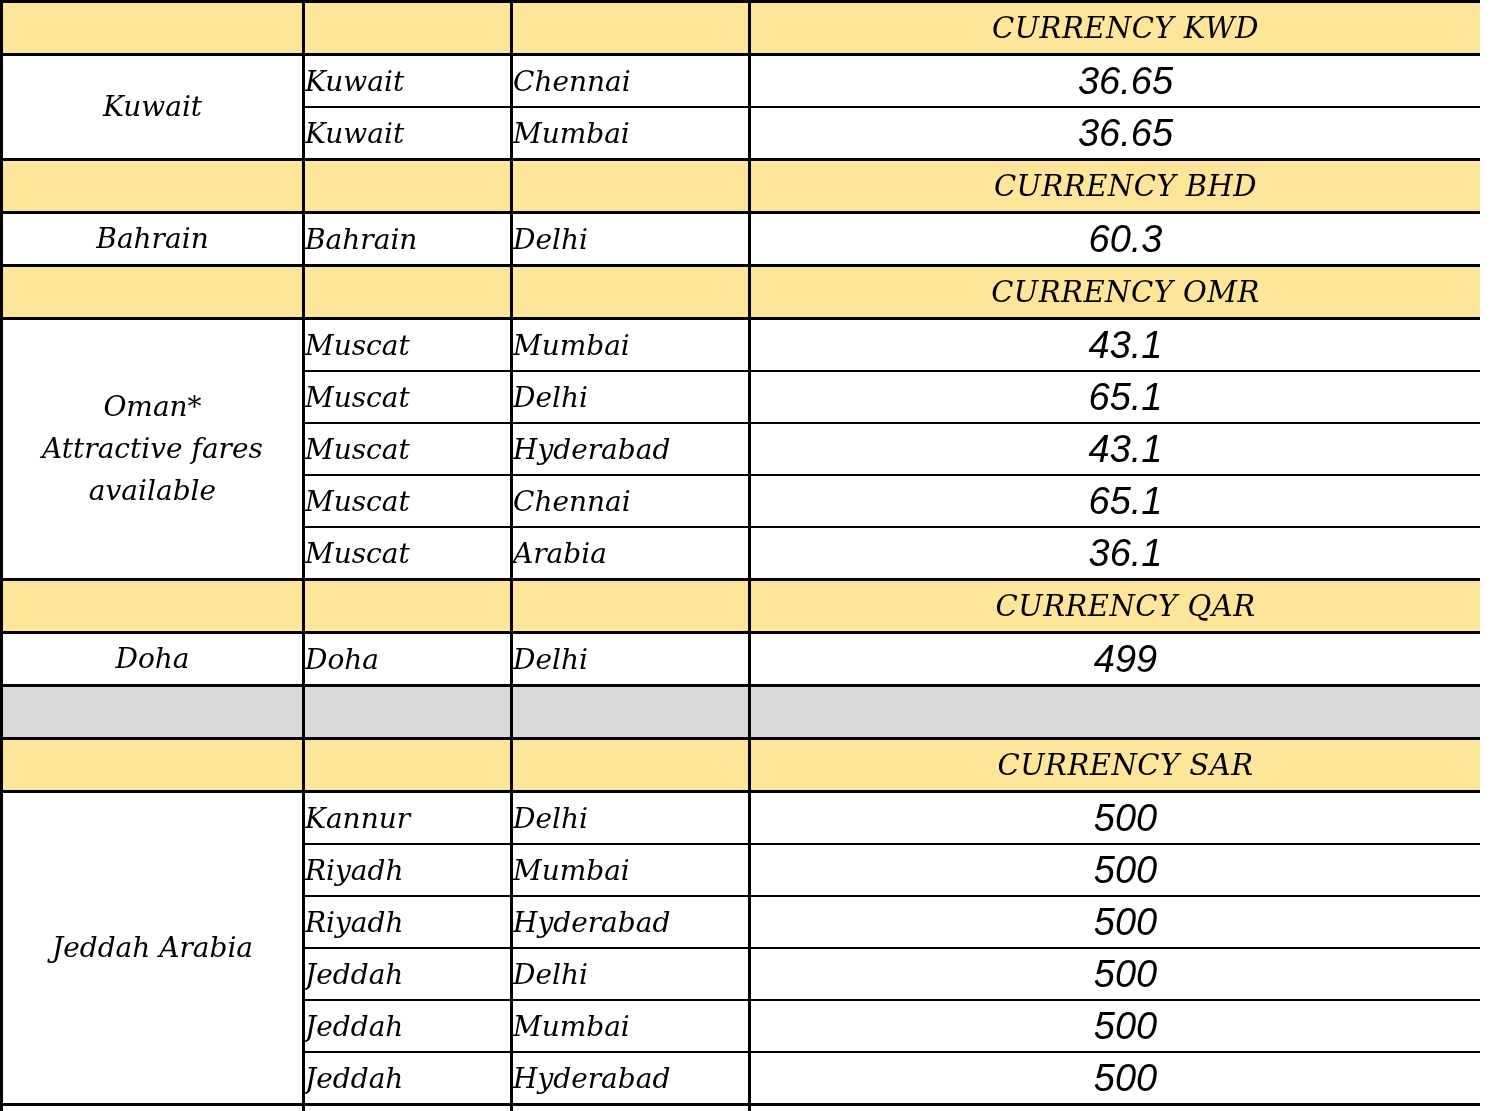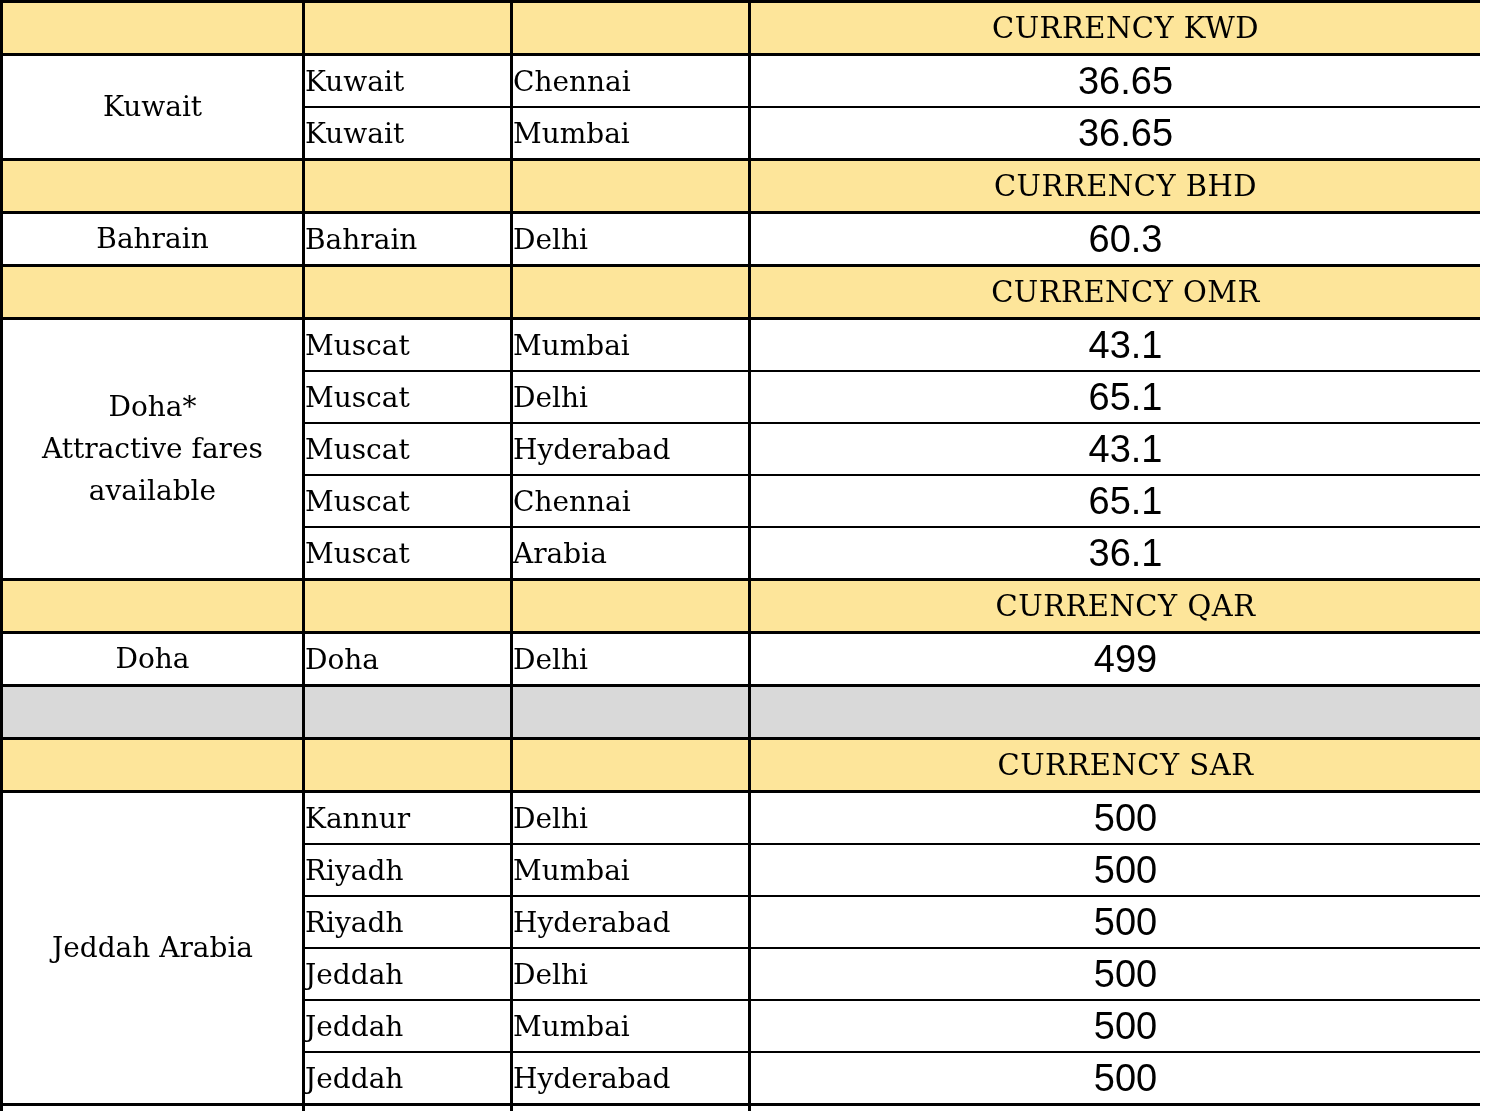--- a/index.html
+++ b/index.html
@@ -3,21 +3,21 @@
 <meta charset="utf-8">
 <style>
   :root{
     --header-bg:#FDE59A;
     --spacer-bg:#D9D9D9;
     --border-color:#000000;
     --cell-bg:#FFFFFF;
     --text-color:#000000;
   }
   html,body{margin:0;padding:0;background:#fff;}
-  .page{width:1480px;height:1111px;overflow:hidden;}
+  .page{width:1480px;height:1111px;overflow:hidden;font-style:italic;}
   table.fares{
     width:1500px;height:1111px;
     border-collapse:collapse;table-layout:fixed;
     background:var(--cell-bg,#fff);
   }
   table.fares td{
     border:3px solid var(--border-color,#000);
     vertical-align:middle;
     color:var(--text-color,#000);
     background:var(--cell-bg,#fff);
@@ -101,21 +101,21 @@
     </tr>
 
     <tr class="hdr">
       <td></td>
       <td></td>
       <td></td>
       <td class="hdr-text">CURRENCY OMR</td>
     </tr>
     <tr class="route">
       <td class="country" rowspan="5">
-        <div>Doha*</div>
+        <div>Oman*</div>
         <div>Attractive fares</div>
         <div>available</div>
       </td>
       <td class="city">Muscat</td>
       <td class="city">Mumbai</td>
       <td class="fare">43.1</td>
     </tr>
     <tr class="route">
       <td class="city">Muscat</td>
       <td class="city">Delhi</td>

